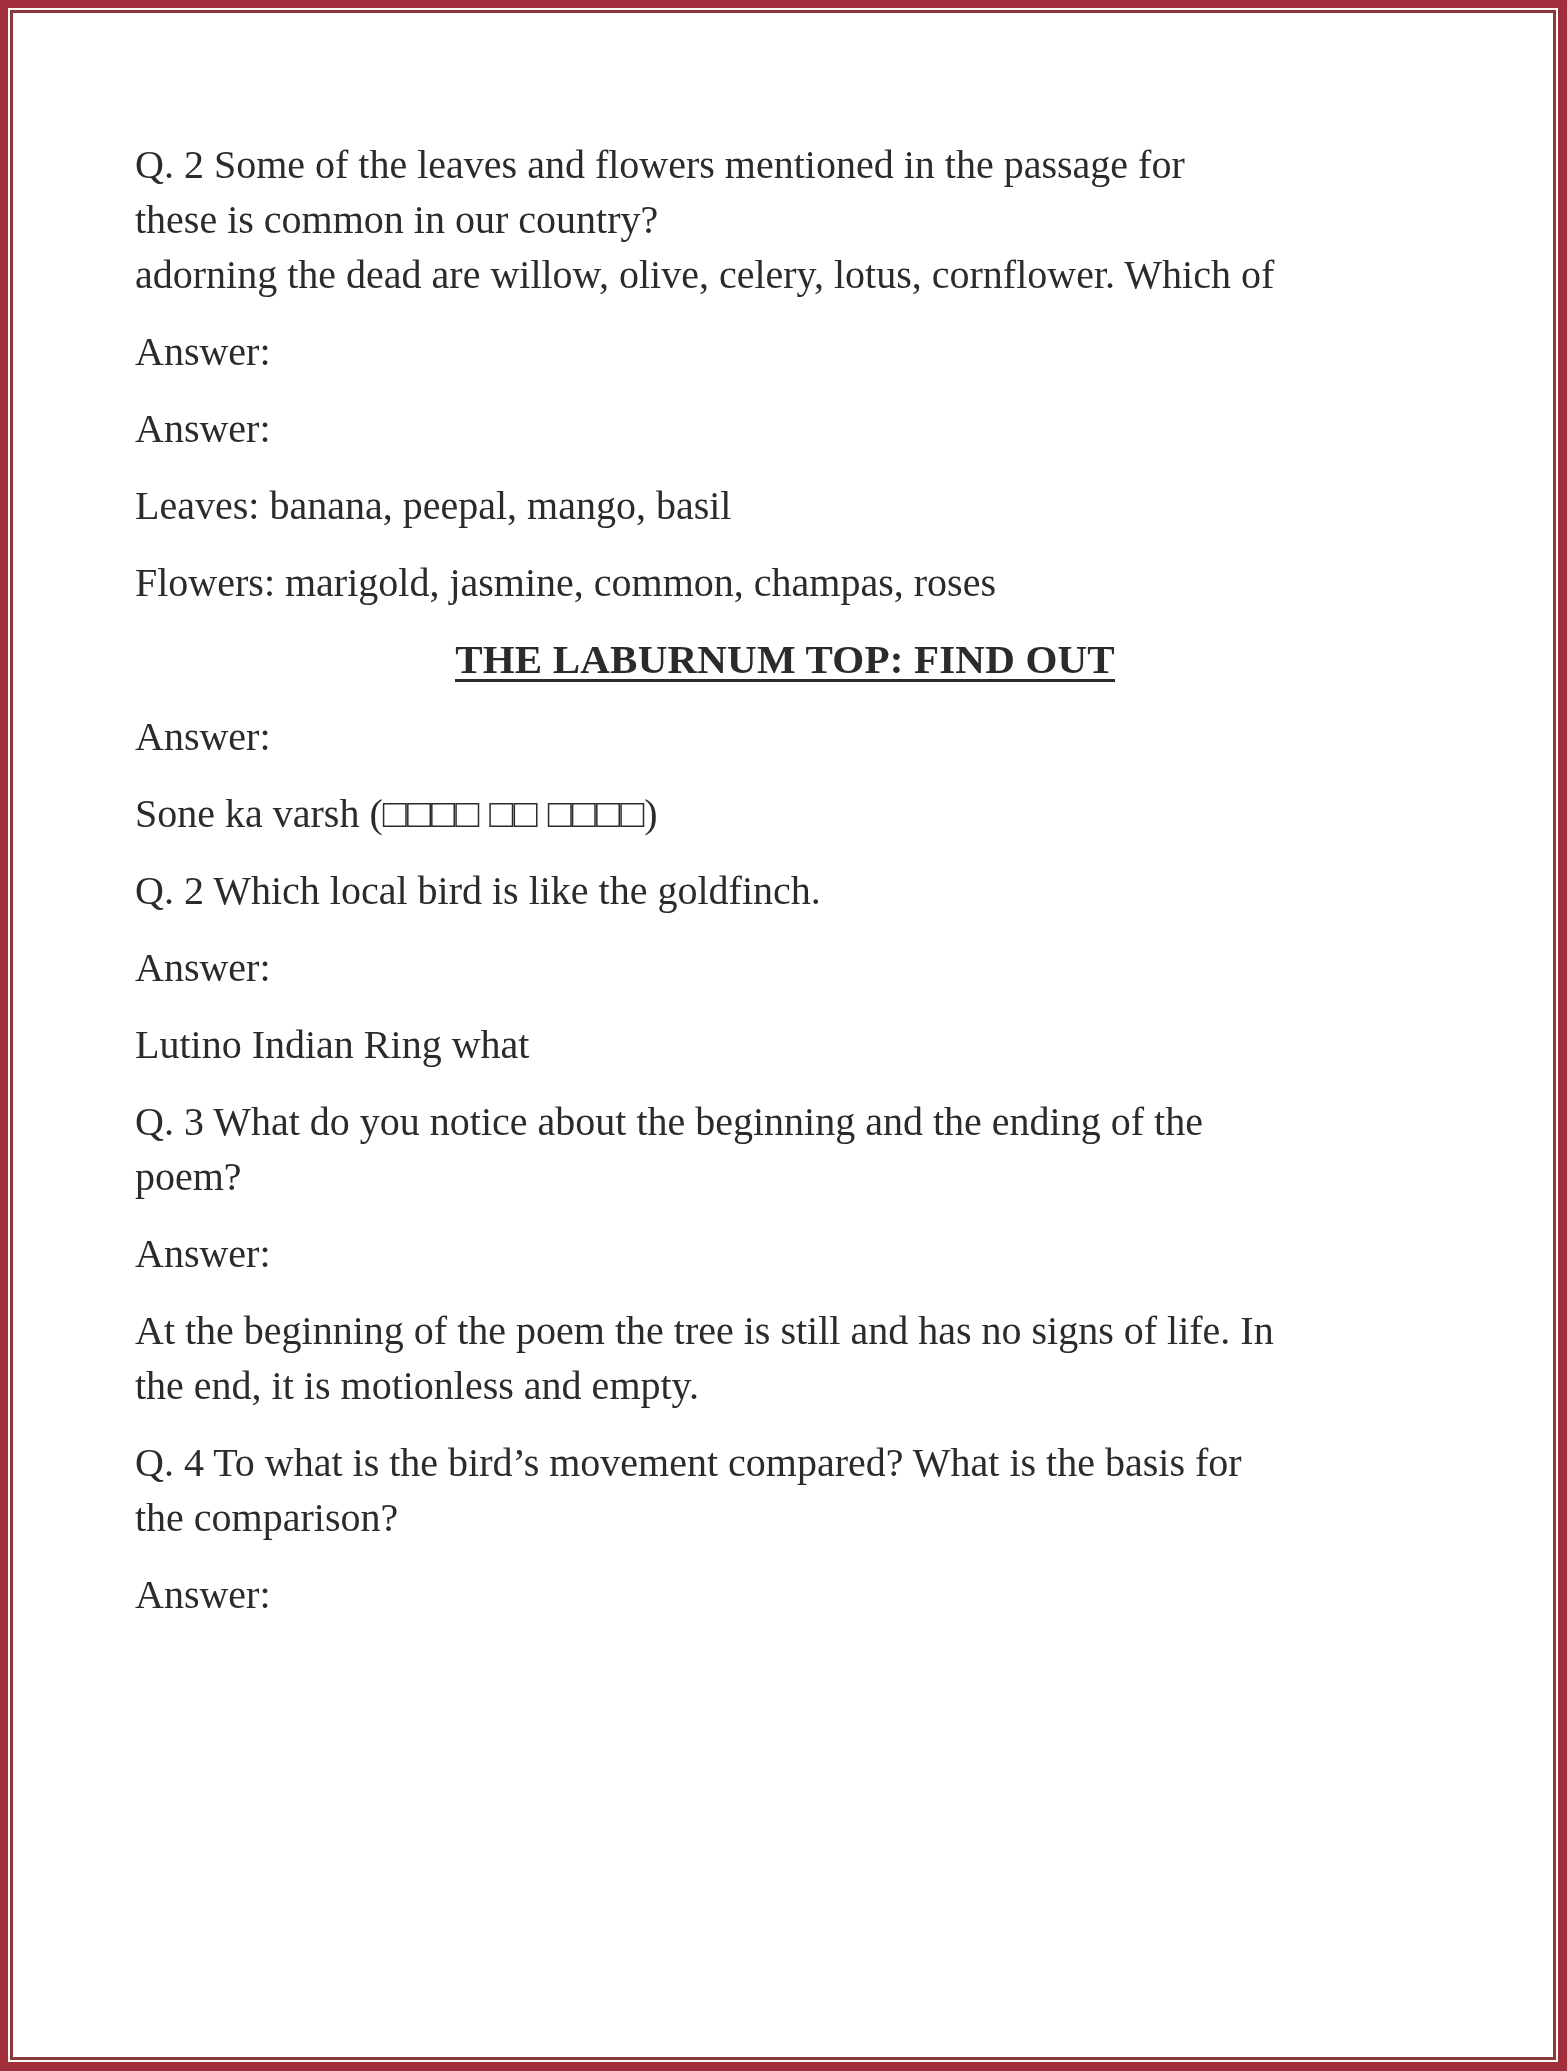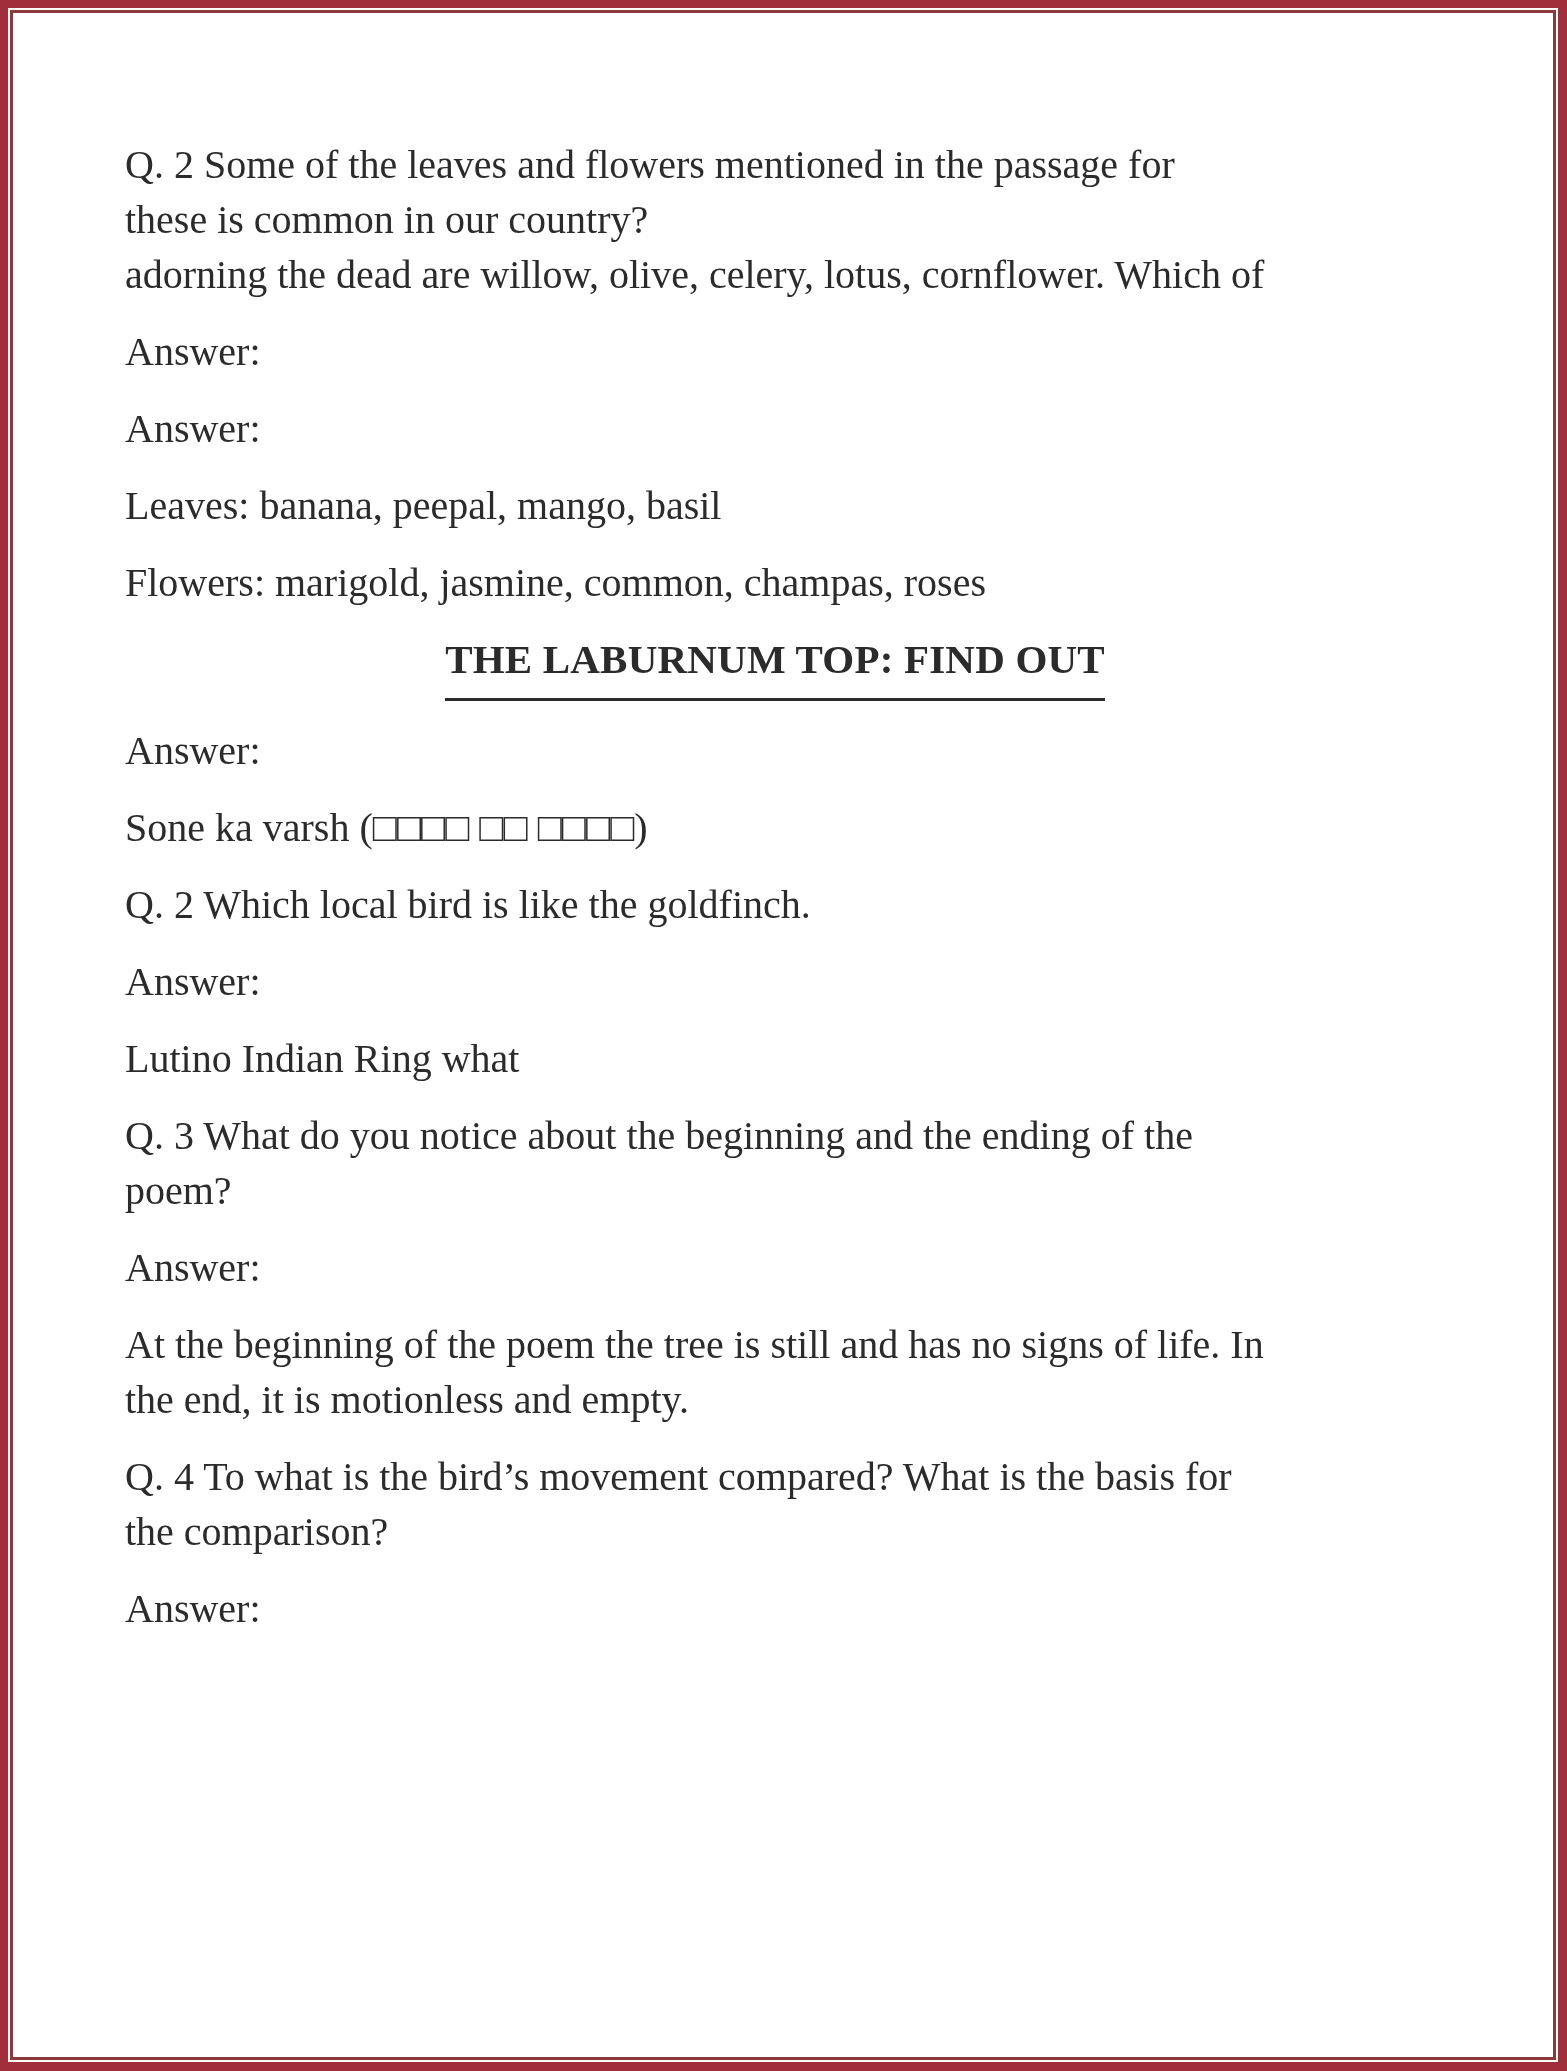--- a/index.html
+++ b/index.html
@@ -27,21 +27,21 @@
     }
     .frame-inner {
       position: absolute;
       left: 10px; top: 10px; right: 11px; bottom: 11px;
       border: 3px solid #8a3a3c;
       background: #ffffff;
       box-sizing: border-box;
     }
     .content {
       position: absolute;
-      left: 125px;
+      left: 135px;
       top: 137px;
       width: 1300px;
       font-family: "Liberation Serif", "DejaVu Serif", serif;
       font-size: 40px;
       color: #2b2b2b;
       line-height: 55px;
     }
     .para {
       margin: 0 0 22px 0;
       white-space: nowrap;
@@ -56,21 +56,21 @@
       margin: 0 0 22px 0;
       font-weight: bold;
       font-size: 41px;
       line-height: 55px;
       letter-spacing: 0.2px;
     }
     .heading span {
       display: inline-block;
       border-bottom: 3px solid #2b2b2b;
       line-height: 40px;
-      padding-bottom: 19px;
+      padding-bottom: 0;
     }
   </style>
 </head>
 <body>
 
 <div class="frame-outer"></div>
 <div class="frame-gap"></div>
 <div class="frame-inner"></div>
 
 <div class="content">

